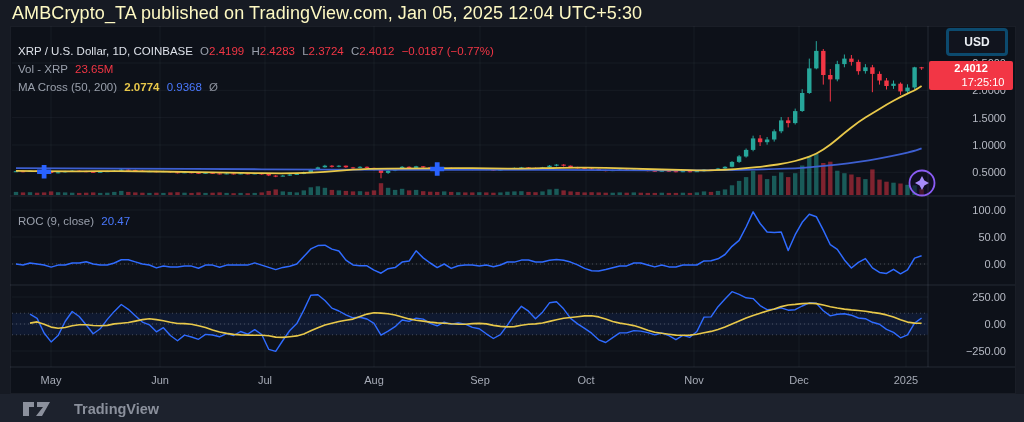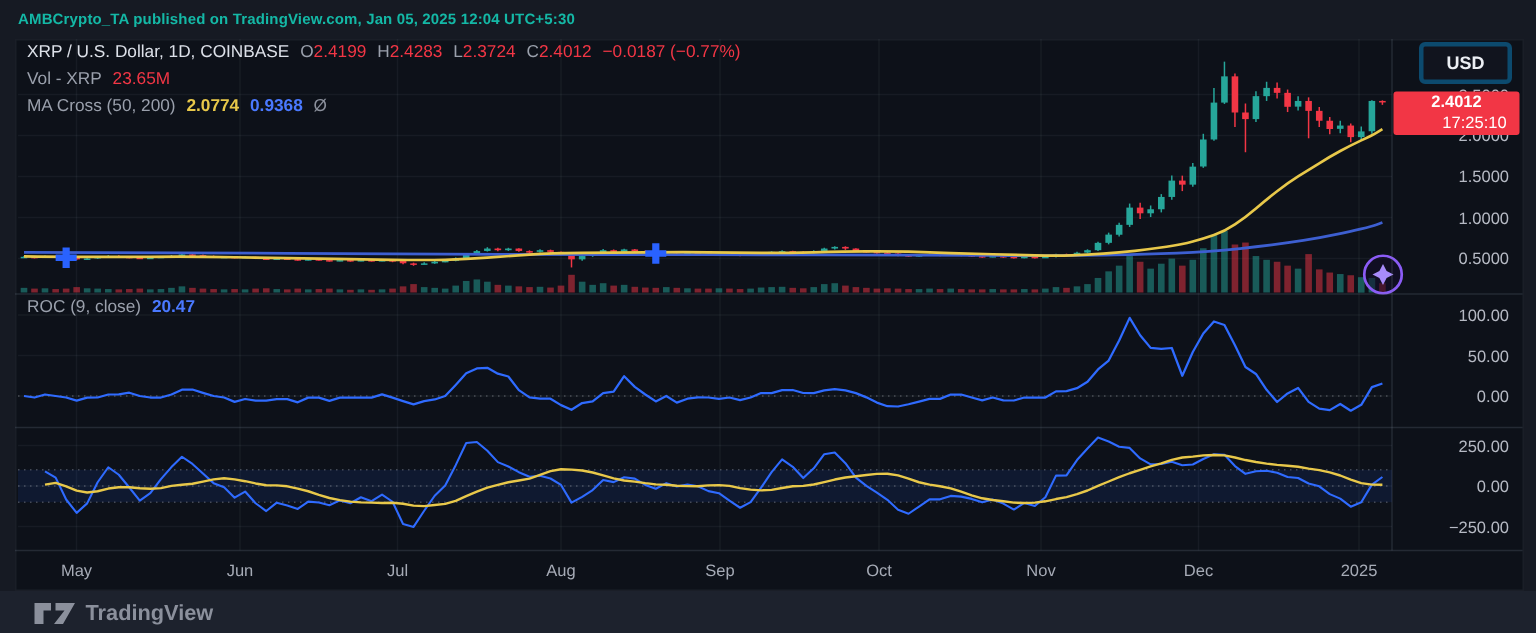--- a/index.html
+++ b/index.html
@@ -1,44 +1,44 @@
 <!DOCTYPE html>
 <html><head>
 <meta charset="utf-8">
 <style>
   html,body{margin:0;padding:0;background:#161a23;}
   #stage{position:relative;width:1024px;height:422px;background:#161a23;overflow:hidden;
          font-family:"Liberation Sans",sans-serif;-webkit-font-smoothing:antialiased;}
   #pubbar{position:absolute;left:12px;top:0;height:26px;line-height:27px;
-          font-size:10px;font-weight:700;color:#14b8a6;letter-spacing:.1px;}
+          font-size:18px;font-weight:400;color:#fef9c3;letter-spacing:.1px;}
   #widget{position:absolute;left:10px;top:26px;width:1006px;height:368px;
           background:#0d1119;border:1px solid rgba(120,130,150,.12);box-sizing:border-box;}
   #chart-svg{position:absolute;left:0;top:0;width:1024px;height:422px;}
-  .legend{position:absolute;font-size:11.5px;color:#9aa0ac;white-space:nowrap;z-index:5;}
+  .legend{position:absolute;font-size:11.5px;color:#9aa0ac;white-space:nowrap;z-index:5;margin-top:16px;}
   .legend span{margin-right:4px;}
   .w{color:#dde1e9;font-weight:500;}
   .r{color:#f23645;}
   .g{color:#9aa0ac;}
   .y{color:#e8c84a;font-weight:700;}
-  .b{color:#4a79ff;font-weight:700;}
+  .b{color:#4a79ff;font-weight:400;}
   .dim{color:#8b909c;}
   #lg-row1{left:18px;top:29px;}
   #lg-row2{left:18px;top:47px;}
   #lg-row3{left:18px;top:65px;}
   #lg-roc{left:18px;top:199px;}
   #lg-cci{left:18px;top:288px;}
   #usd-btn{position:absolute;left:946px;top:28px;width:56px;height:22px;z-index:6;
            border:3px solid #0c4a6e;border-radius:4px;background:rgba(20,24,33,.6);
            color:#eceff4;font-size:12px;font-weight:700;text-align:center;line-height:22px;cursor:pointer;}
   #price-box{position:absolute;left:929px;top:61px;width:84px;height:29px;z-index:6;
              background:#f23645;border-radius:2px;color:#fff;text-align:center;font-size:11px;}
   #price-box .p1{display:block;line-height:15px;font-weight:700;}
   #price-box .p2{display:block;line-height:13px;font-weight:500;padding-left:24px;}
   #bottombar{position:absolute;left:0;top:394px;width:1024px;height:28px;background:#1d222d;}
-  #tv-logo{position:absolute;left:22px;top:399px;display:flex;align-items:center;gap:5px;cursor:pointer;}
+  #tv-logo{position:absolute;left:22px;top:399px;display:flex;align-items:center;gap:22px;cursor:pointer;}
   #tv-logo .brand{color:#8b909c;font-size:14.5px;font-weight:700;}
   .overlay{position:absolute;z-index:4;}
 </style>
 </head>
 <body>
 
 <div id="stage">
 
   <div id="pubbar">
     <span>AMBCrypto_TA published on TradingView.com, Jan 05, 2025 12:04 UTC+5:30</span>

